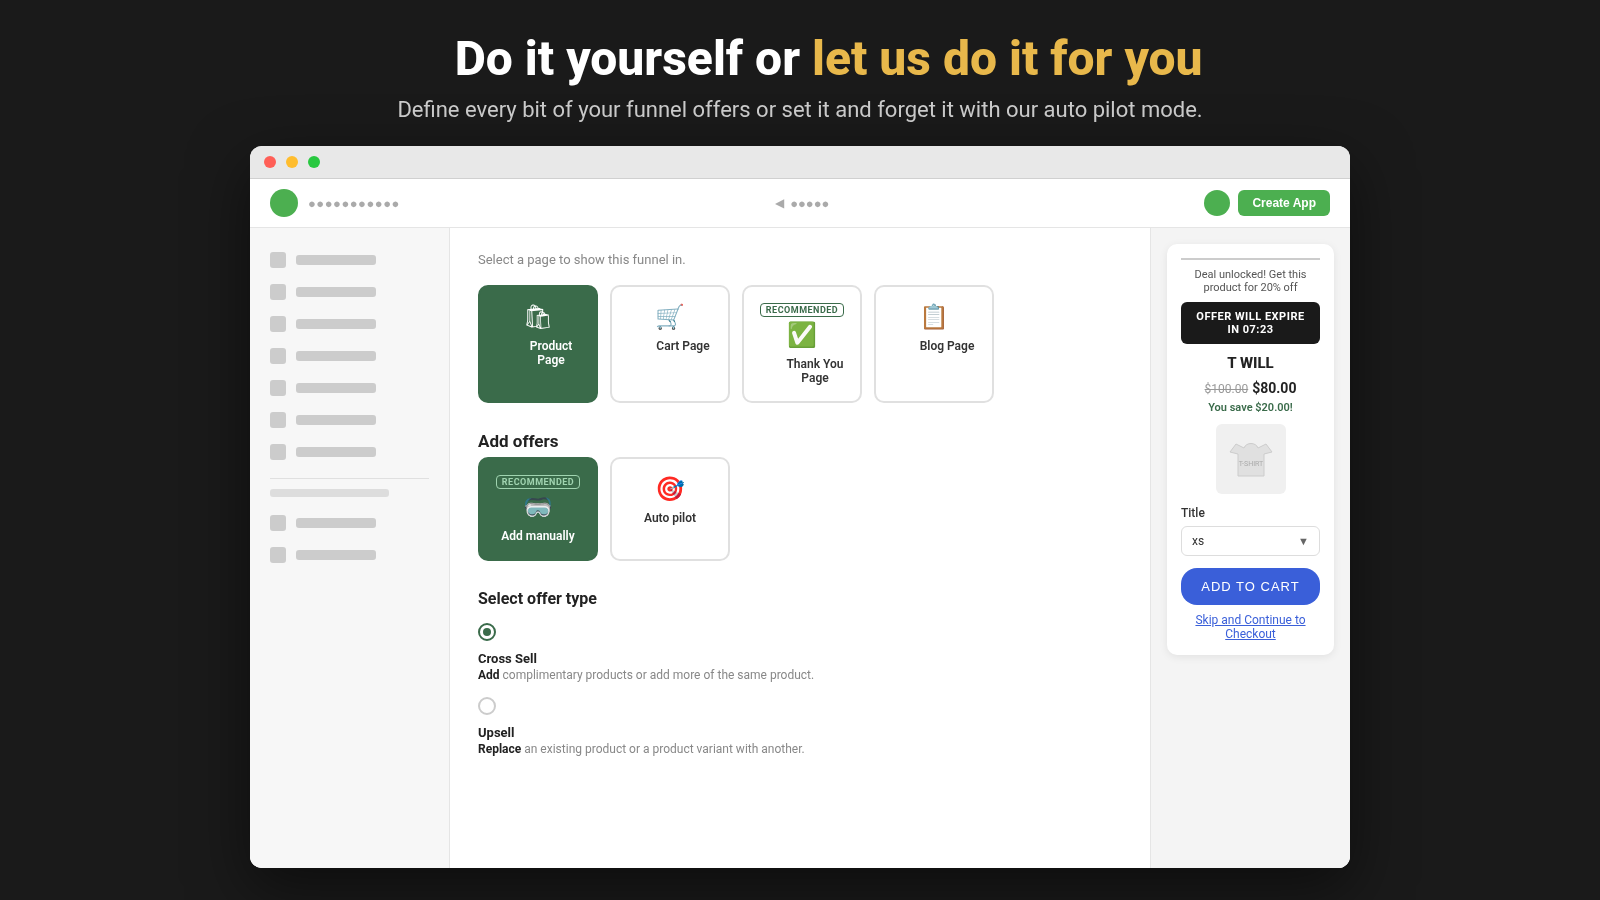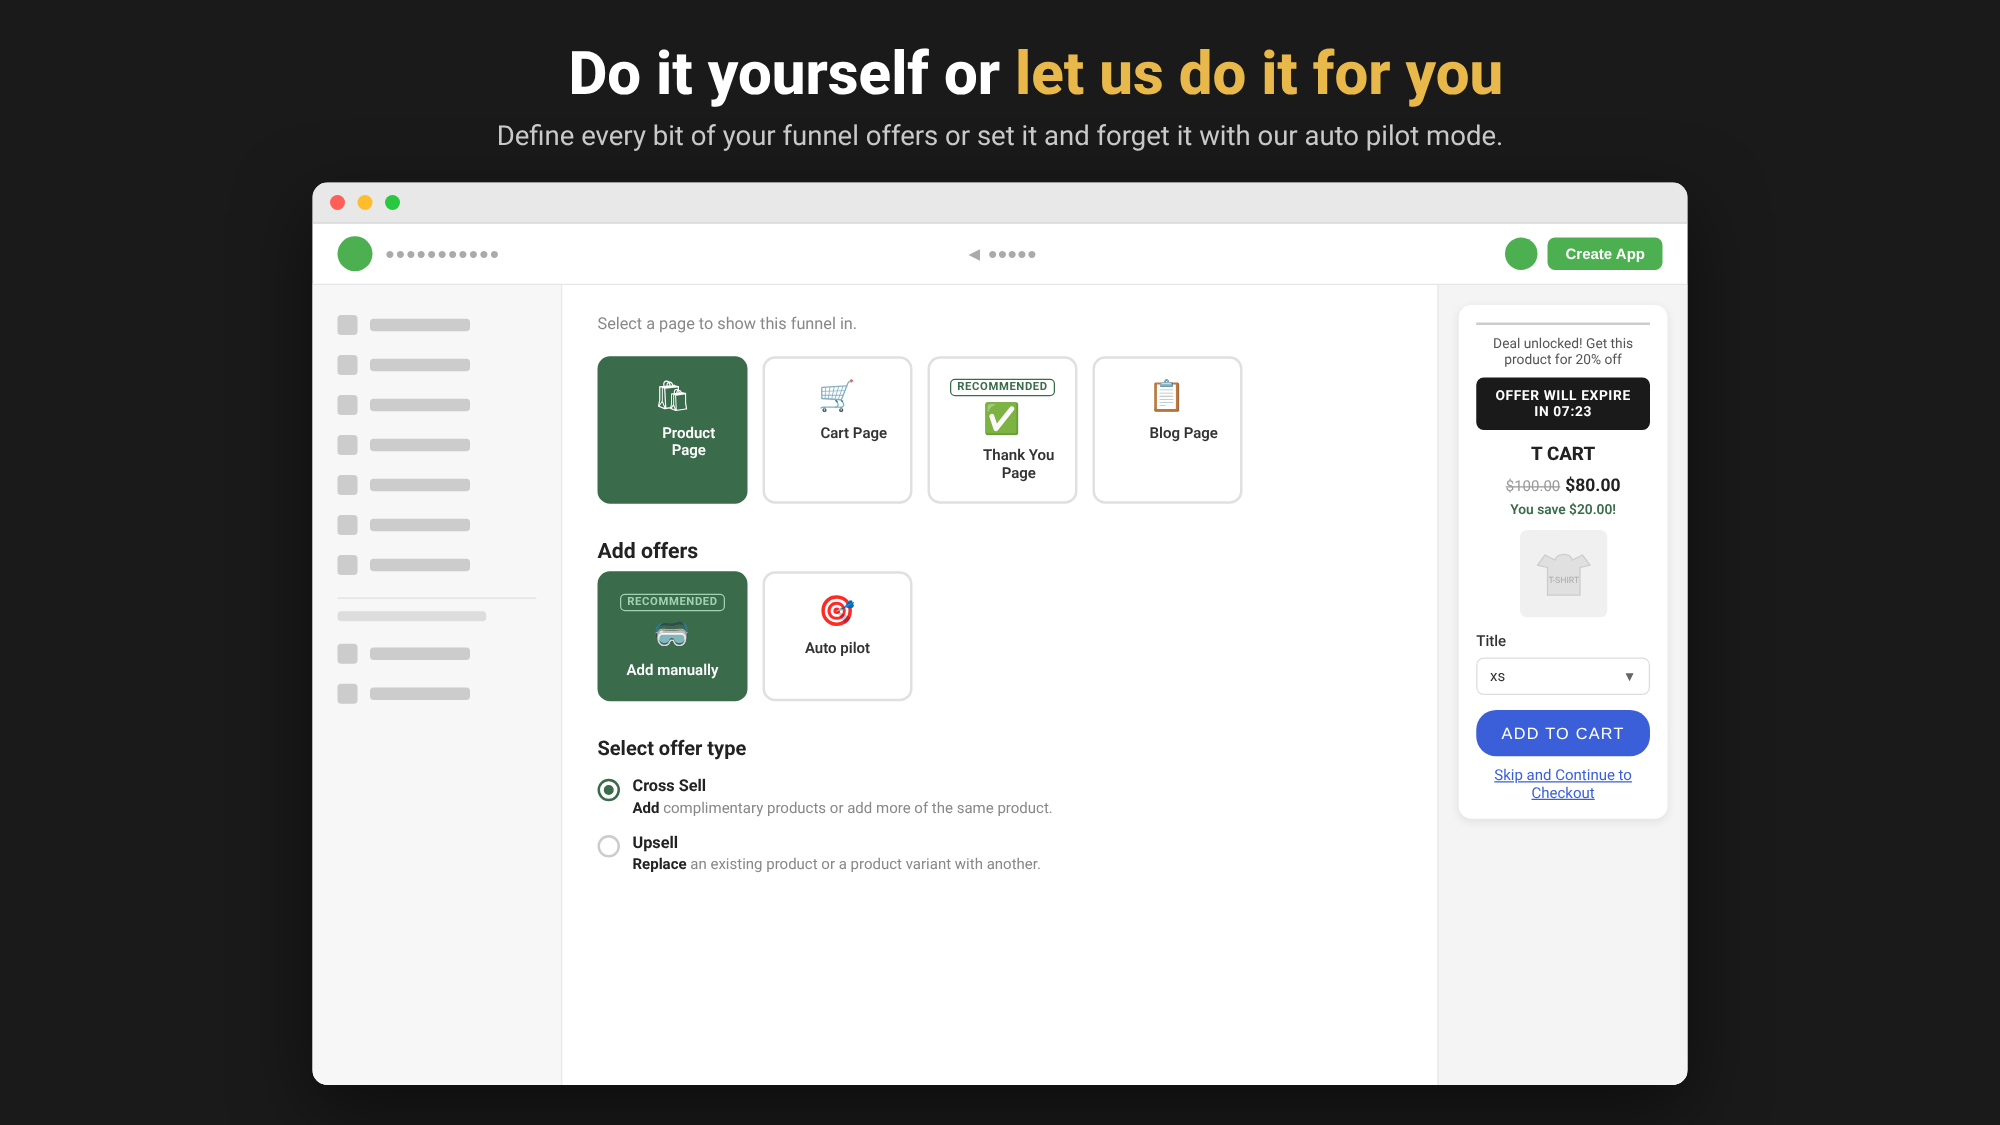--- a/index.html
+++ b/index.html
@@ -321,20 +321,21 @@
       font-weight: 700;
       color: #222;
       margin-bottom: 14px;
     }
 
     .radio-option {
       display: flex;
       align-items: flex-start;
       gap: 10px;
       margin-bottom: 14px;
+      flex-direction: column;
     }
 
     .radio-input {
       width: 18px;
       height: 18px;
       border-radius: 50%;
       border: 2px solid #3a6b4a;
       flex-shrink: 0;
       margin-top: 1px;
       display: flex;
@@ -642,21 +643,21 @@
           </div>
         </div>
       </div>
 
     </div>
 
     <div class="preview-panel">
       <div class="preview-card">
         <div class="preview-deal-text">Deal unlocked! Get this product for 20% off</div>
         <div class="preview-offer-banner">OFFER WILL EXPIRE IN 07:23</div>
-        <div class="preview-product-name">T CART</div>
+        <div class="preview-product-name">T WILL</div>
         <div class="preview-pricing">
           <span class="preview-original-price">$100.00</span>
           <span> </span>
           <span class="preview-sale-price">$80.00</span>
         </div>
         <div class="preview-savings">You save $20.00!</div>
 
         
         <div style="display:flex; justify-content:center; margin-bottom:12px;">
           <svg class="tshirt-placeholder" viewBox="0 0 70 70" fill="none" xmlns="http://www.w3.org/2000/svg">

